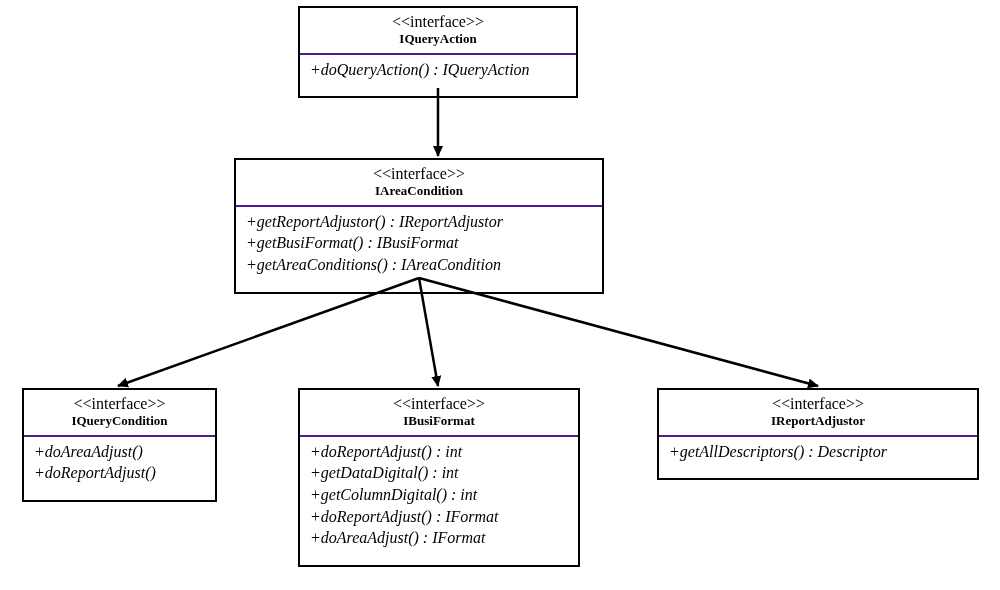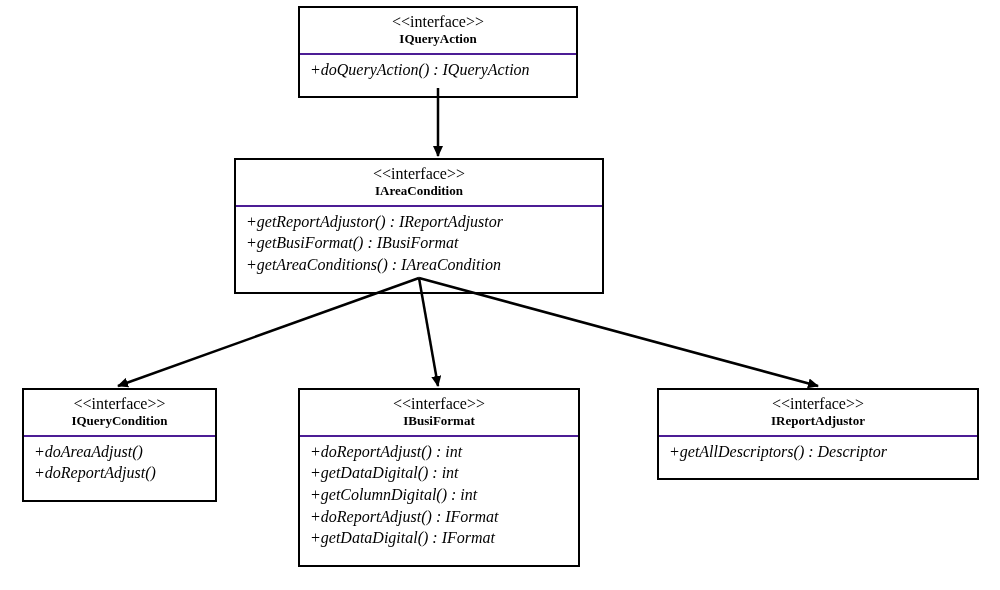--- a/index.html
+++ b/index.html
@@ -84,21 +84,21 @@
 <div class="uml-box" style="left:298px; top:388px; width:282px;">
   <div class="uml-header">
     <div class="stereo">&lt;&lt;interface&gt;&gt;</div>
     <div class="uml-name">IBusiFormat</div>
   </div>
   <div class="uml-methods">
     <div>+doReportAdjust() : int</div>
     <div>+getDataDigital() : int</div>
     <div>+getColumnDigital() : int</div>
     <div>+doReportAdjust() : IFormat</div>
-    <div>+getDataDigital() : IFormat</div>
+    <div>+doAreaAdjust() : IFormat</div>
   </div>
 </div>
 
 <div class="uml-box" style="left:657px; top:388px; width:322px;">
   <div class="uml-header">
     <div class="stereo">&lt;&lt;interface&gt;&gt;</div>
     <div class="uml-name">IReportAdjustor</div>
   </div>
   <div class="uml-methods">
     <div>+getAllDescriptors() : Descriptor</div>

